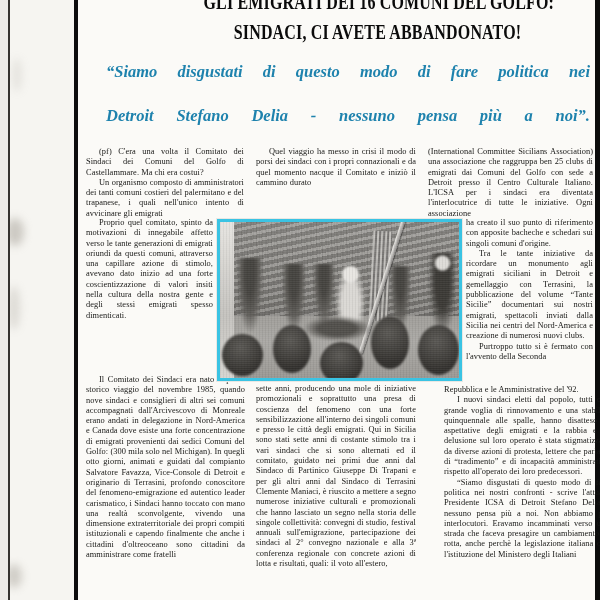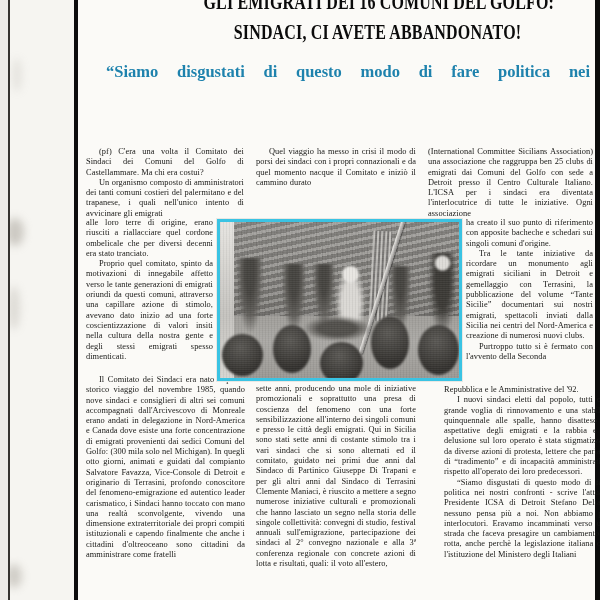--- a/index.html
+++ b/index.html
@@ -25,21 +25,21 @@
   
   .headline{
     position:absolute;left:160px;top:-13px;width:435px;text-align:center;
     font-weight:bold;color:#0b0b0b;font-size:20px;line-height:30px;
     transform:scaleX(.8);transform-origin:50% 0;letter-spacing:.2px;white-space:nowrap;
   }
 
   
   .lead-quote{position:absolute;left:106px;top:61px;width:484px;color:#1e82ad;}
   .qline{
-    font-size:16.5px;line-height:22px;font-weight:bold;
+    font-size:16.5px;line-height:22px;font-weight:bold;font-style:italic;
     text-align:justify;word-spacing:2px;
   }
   .qline::after{content:"";display:inline-block;width:100%;height:0;}
 
   
   .colseg{
     position:absolute;text-align:justify;color:#181816;
     font-size:8.4px;line-height:10.3px;letter-spacing:.05px;
   }
   .colseg p{margin:0;}
@@ -119,28 +119,28 @@
   <div class="frame-left"></div>
   <div class="frame-right"></div>
 
   <div class="headline">
     <div>GLI EMIGRATI DEI 16 COMUNI DEL GOLFO:</div>
     <div>SINDACI, CI AVETE ABBANDONATO!</div>
   </div>
 
   <div class="lead-quote">
     <div class="qline">“Siamo disgustati di questo modo di fare politica nei</div>
+    <div class="qline">Detroit Stefano Delia - nessuno pensa più a noi”.</div>
   </div>
 
   <div class="colseg c1a">
     <p class="ind">(pf) C'era una volta il Comitato dei Sindaci dei Comuni del Golfo di Castellammare. Ma chi era costui?</p>
     <p class="ind">Un organismo composto di amministratori dei tanti comuni costieri del palermitano e del trapanese, i quali nell'unico intento di avvicinare gli emigrati</p>
   </div>
   <div class="colseg c1b">
-    <p>alle loro terre di origine, erano riusciti a riallacciare quel cordone ombelicale che per diversi decenni era stato tranciato.</p>
     <p class="ind">Proprio quel comitato, spinto da motivazioni di innegabile affetto verso le tante generazioni di emigrati oriundi da questi comuni, attraverso una capillare azione di stimolo, avevano dato inizio ad una forte coscientizzazione di valori insiti nella cultura della nostra gente e degli stessi emigrati spesso dimenticati.</p>
   </div>
   <div class="colseg c1c">
     <p class="ind">Il Comitato dei Sindaci era nato dopo lo storico viaggio del novembre 1985, quando nove sindaci e consiglieri di altri sei comuni accompagnati dall'Arcivescovo di Monreale erano andati in delegazione in Nord-America e Canada dove esiste una forte concentrazione di emigrati provenienti dai sedici Comuni del Golfo: (300 mila solo nel Michigan). In quegli otto giorni, animati e guidati dal compianto Salvatore Favazza, Vice-Console di Detroit e originario di Terrasini, profondo conoscitore del fenomeno-emigrazione ed autentico leader carismatico, i Sindaci hanno toccato con mano una realtà sconvolgente, vivendo una dimensione extraterritoriale dei propri compiti istituzionali e capendo finalmente che anche i cittadini d'oltreoceano sono cittadini da amministrare come fratelli</p>
   </div>
 
   <div class="colseg c2a">
     <p class="ind">Quel viaggio ha messo in crisi il modo di porsi dei sindaci con i propri connazionali e da quel momento nacque il Comitato e iniziò il cammino durato</p>
   </div>
   <div class="colseg c2b">

